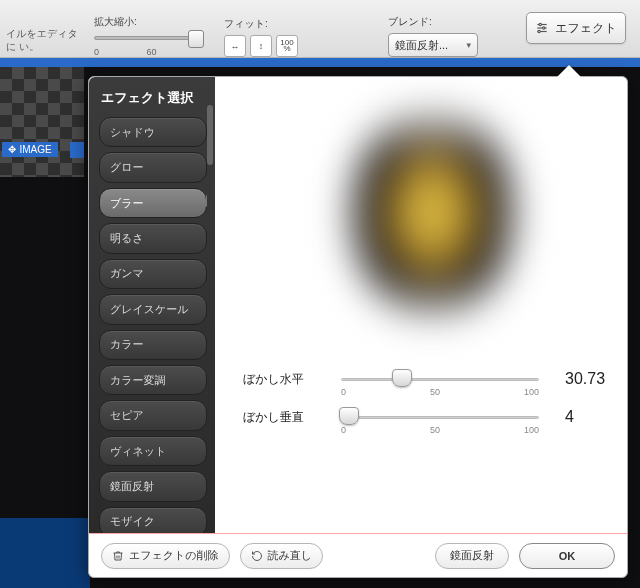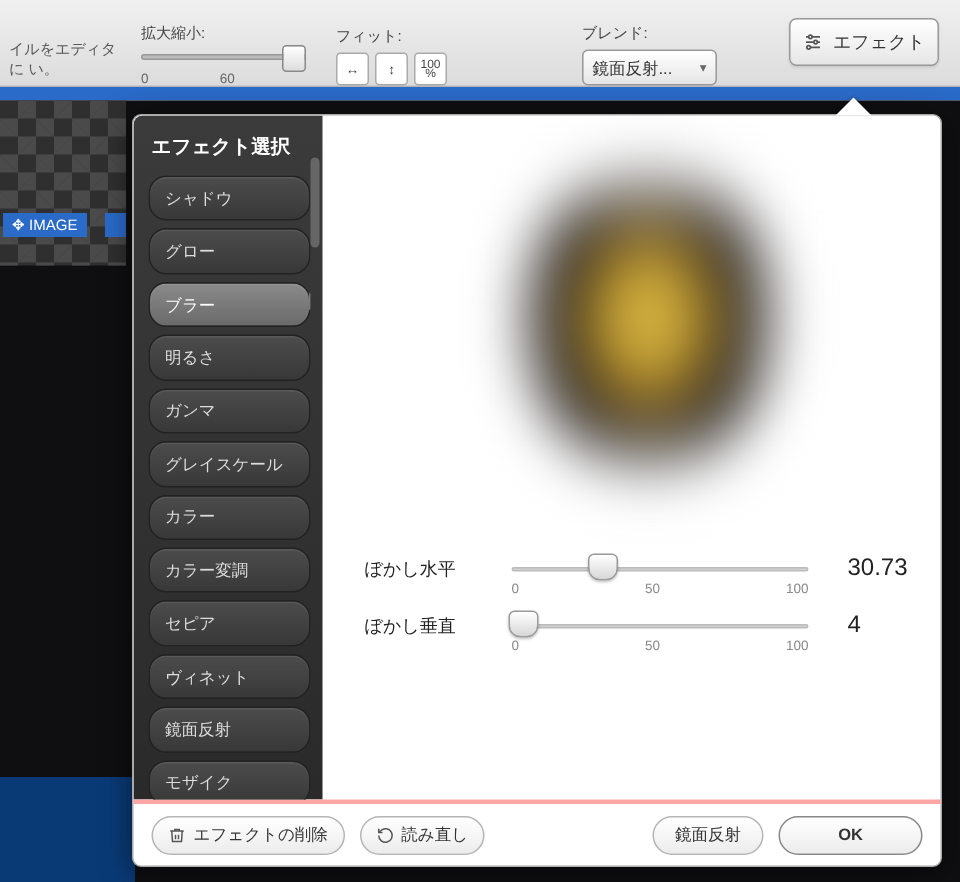--- a/index.html
+++ b/index.html
@@ -54,21 +54,21 @@
   .main { flex:1; padding:14px 16px 10px 28px; position:relative; }
   .preview { width:280px; height:240px; border-radius:6px; margin:6px auto 30px auto; position:relative; overflow:hidden; background:radial-gradient(ellipse 90px 120px at 52% 48%, #e0c050 0%, #caa734 28%, #7a5a1e 48%, #3e3420 62%, #232125 78%, #fff 100%); filter: blur(18px);}
   .preview::after{ content:""; position:absolute; inset:0; box-shadow: inset 0 0 40px 30px #fff; }
   .param { display:flex; align-items:center; gap:26px; margin-bottom:14px; }
   .param .plabel { width:72px; font-size:12px; color:#222; text-align:left;}
   .param .val { width:46px; font-size:16px; color:#222; text-align:left;}
   .pslider { flex:1; position:relative; height:24px; }
   .pslider .track { position:absolute; left:0; right:0; top:11px; height:3px; background:#cfcfcf; border:1px solid #bcbcbc; border-radius:2px;}
   .pslider .ticks { position:absolute; left:0; right:0; top:20px; display:flex; justify-content:space-between; font-size:9px; color:#888;}
   .pslider .thumb { position:absolute; top:2px; width:20px; height:18px; background:linear-gradient(#fff,#d7d7d7); border:1px solid #9a9a9a; border-radius:4px 4px 8px 8px; box-shadow:0 1px 2px rgba(0,0,0,.25); cursor:pointer;}
-  .footer { height:44px; border-top:3px solid #fca5a5; display:flex; align-items:center; padding:0 12px; gap:10px; }
+  .footer { height:44px; border-top:1px solid #fca5a5; display:flex; align-items:center; padding:0 12px; gap:10px; }
   .fbtn { height:26px; border:1px solid #b5b5b5; border-radius:13px; background:linear-gradient(#fff,#ececec); font-size:11px; color:#333; padding:0 14px; display:flex; align-items:center; gap:5px; cursor:pointer;}
   .fbtn.small { padding:0 10px;}
   .footer .spacer { flex:1; }
   .fbtn.ok { width:96px; justify-content:center; font-weight:600; border-color:#888;}
   .fbtn svg { width:12px; height:12px; }
 </style>
 </head>
 <body>
 
 <div class="topbar">

